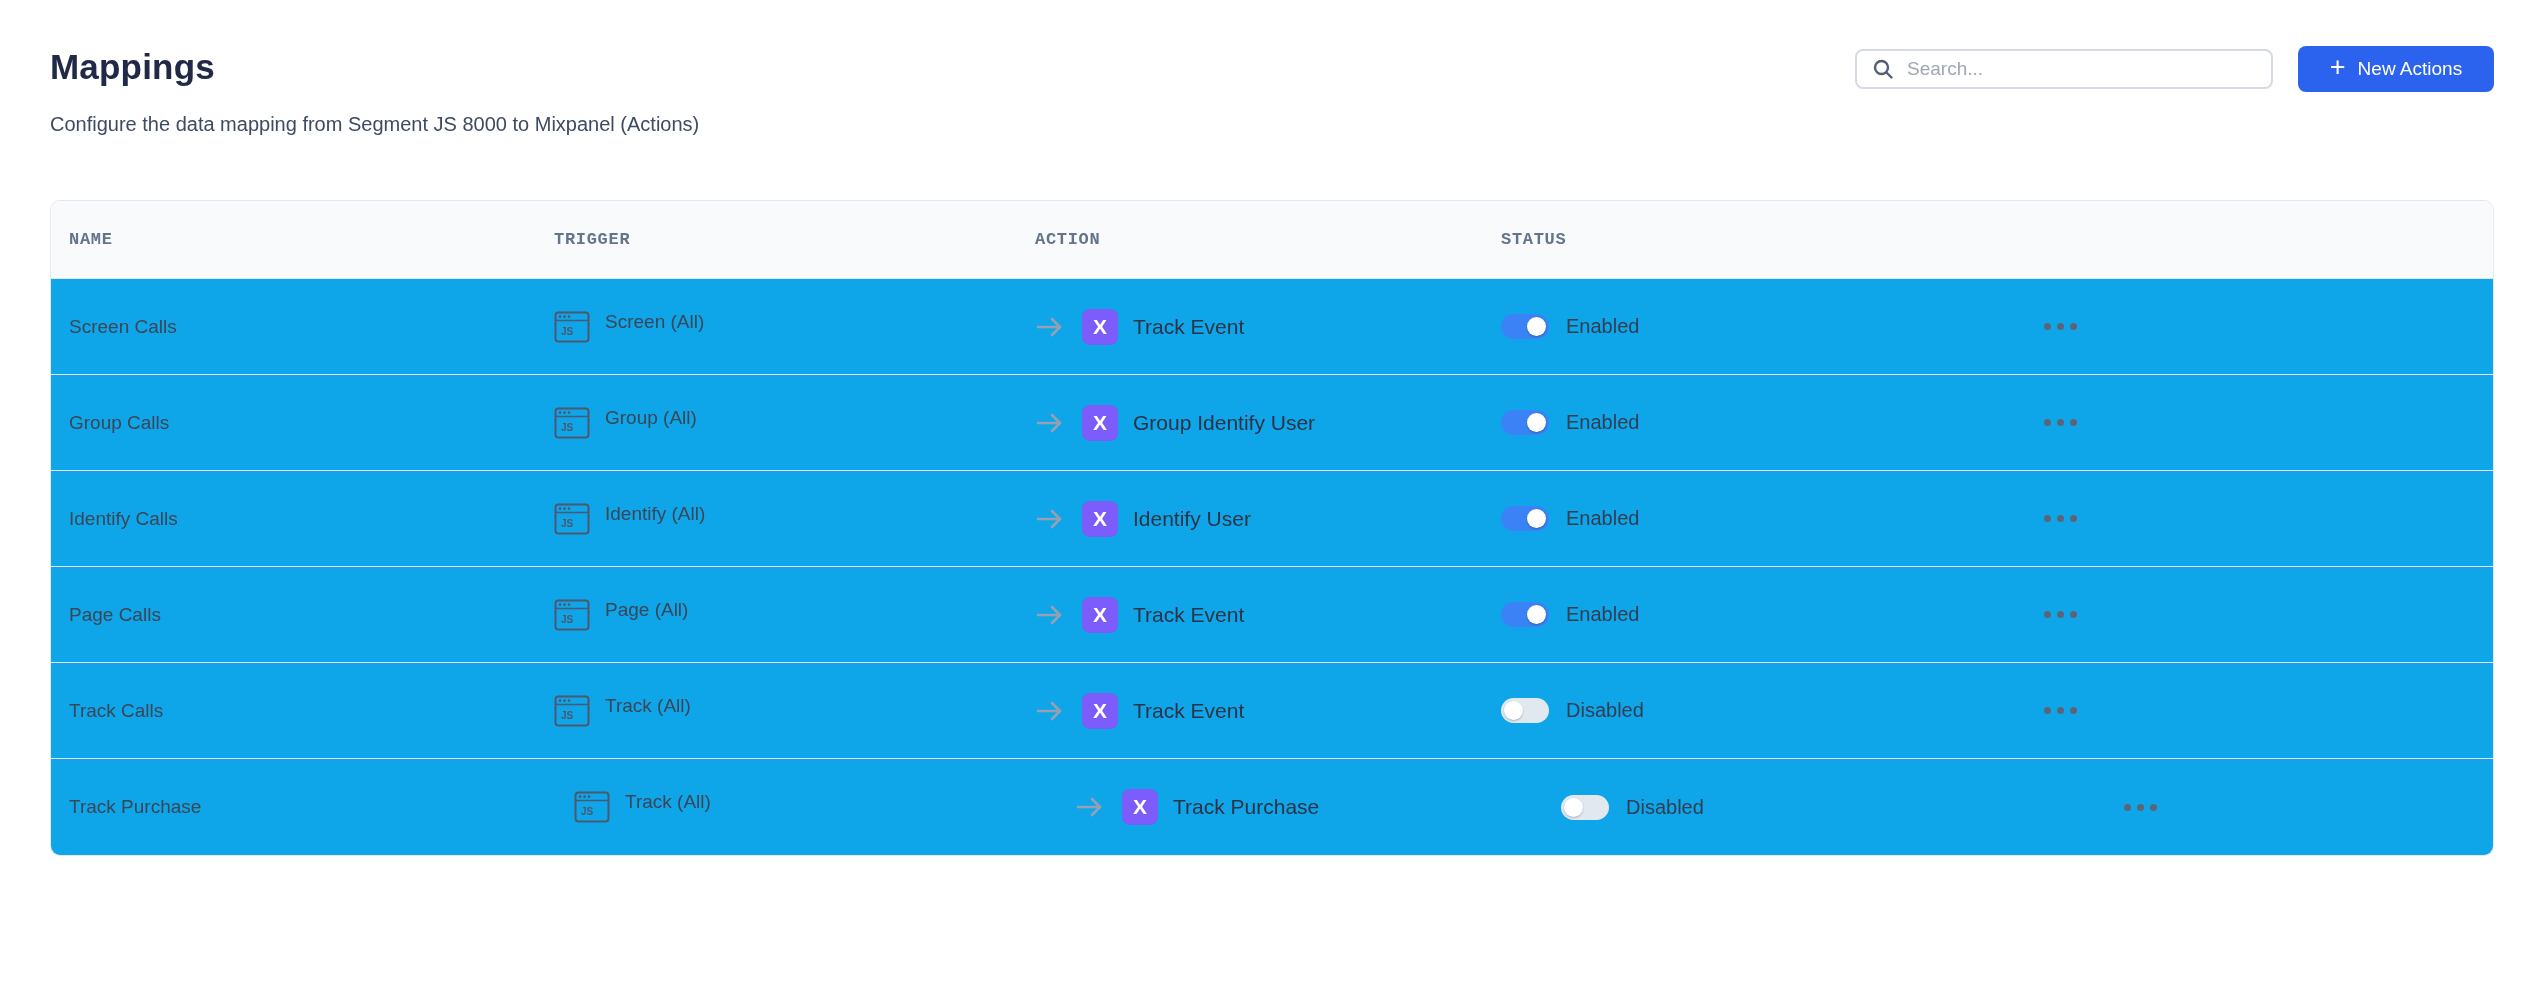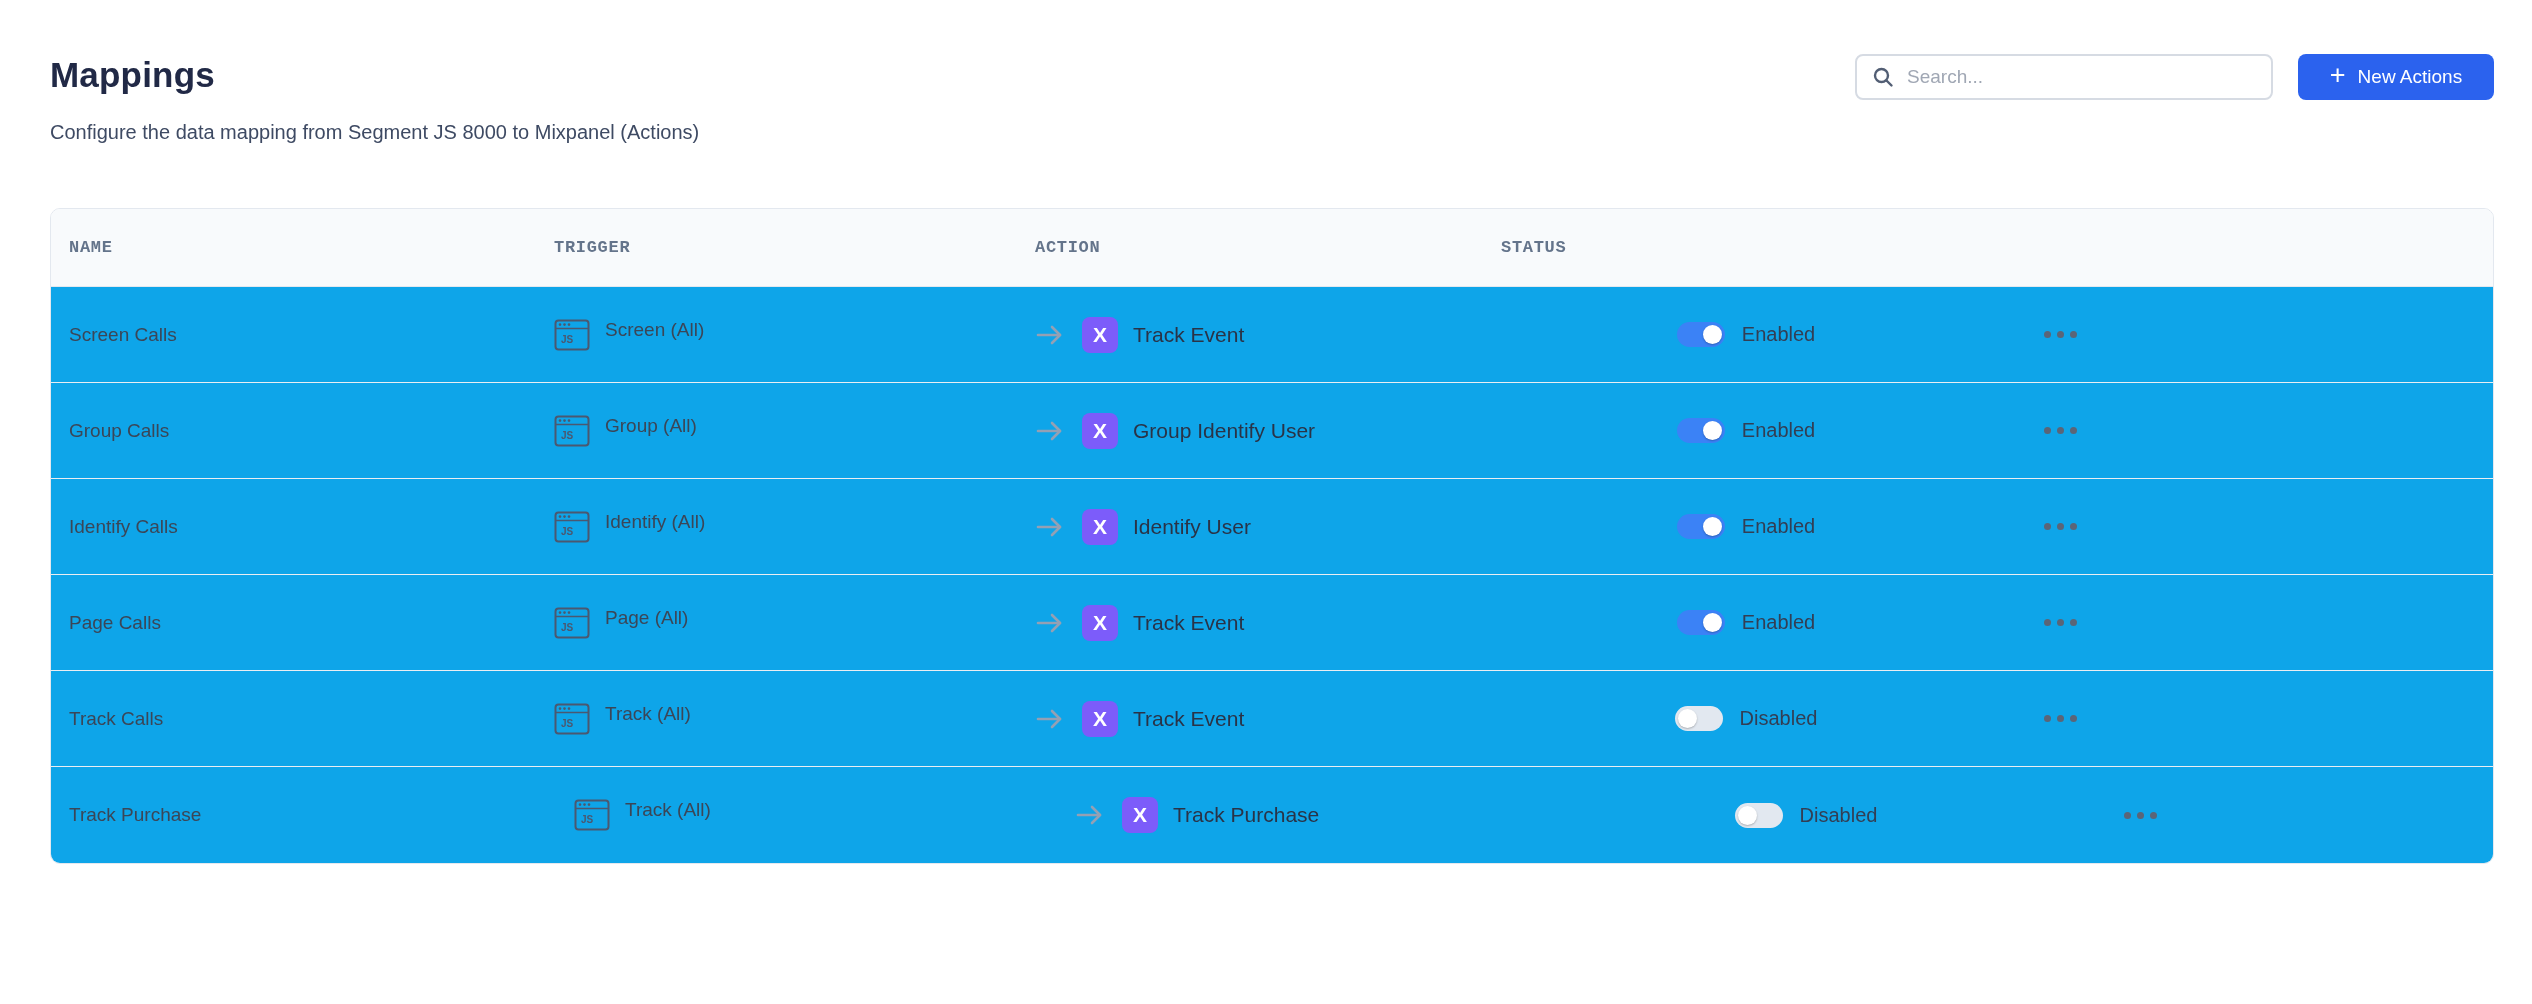--- a/index.html
+++ b/index.html
@@ -11,30 +11,30 @@
     --header-gray:#64748B;
     --border-gray:#E3E8EF;
   }
   *{box-sizing:border-box;margin:0;padding:0;}
   html,body{width:2532px;height:1004px;overflow:hidden;}
   body{
     background:#ffffff;
     font-family:"Liberation Sans", sans-serif;
     color:#334155;
   }
-  .content{margin:12px 38px 0 50px;}
+  .content{margin:4px 38px 0 50px;}
 
   
   .top-bar{display:flex;justify-content:space-between;align-items:flex-start;padding-top:42px;}
   h1.page-title{font-size:35px;font-weight:700;color:var(--title-navy);letter-spacing:.2px;line-height:42px;}
   .page-subtitle{margin-top:20px;font-size:20px;color:#3E4A63;line-height:24px;}
 
   .toolbar{display:flex;gap:25px;align-items:center;}
   .search-box{
-    width:418px;height:46px;border:2px solid #D6DBE3;border-radius:8px;
+    width:418px;height:40px;border:2px solid #D6DBE3;border-radius:8px;
     display:flex;align-items:center;padding:0 14px;gap:12px;background:#fff;
   }
   .search-box svg{flex:0 0 auto;}
   .search-input{
     border:none;outline:none;flex:1;font-size:19px;color:#334155;
     font-family:"Liberation Sans", sans-serif;background:transparent;
   }
   .search-input::placeholder{color:#A0A7B4;}
   .btn-primary{
     height:46px;min-width:196px;padding:0 24px;border:none;border-radius:8px;
@@ -60,21 +60,21 @@
   .tr:last-child{border-bottom:none;gap:20px;}
 
   .cell-name{font-size:19px;color:#3B4657;}
   .cell-trigger{display:flex;align-items:flex-start;gap:15px;font-size:19px;color:#3B4657;}
   .cell-action{display:flex;align-items:center;gap:15px;font-size:21px;color:#2A3347;}
   .arrow-wrap{margin-right:2px;display:flex;align-items:center;}
   .mx-icon{
     width:36px;height:36px;border-radius:8px;background:var(--mixpanel-purple);
     color:#fff;font-size:21px;font-weight:700;display:flex;align-items:center;justify-content:center;
   }
-  .cell-status{display:flex;align-items:center;gap:17px;font-size:20px;color:#333E54;justify-content:center;}
+  .cell-status{display:flex;align-items:center;gap:17px;font-size:20px;color:#333E54;}
 
   
   .toggle{width:48px;height:25px;border-radius:13px;position:relative;cursor:pointer;flex:0 0 auto;}
   .toggle .knob{
     position:absolute;top:3px;width:19px;height:19px;border-radius:50%;background:#fff;
     box-shadow:0 1px 2px rgba(0,0,0,.25);transition:left .1s;
   }
   .toggle.on{background:var(--toggle-on);}
   .toggle.on .knob{left:26px;}
   .toggle.off{background:var(--toggle-off);}

